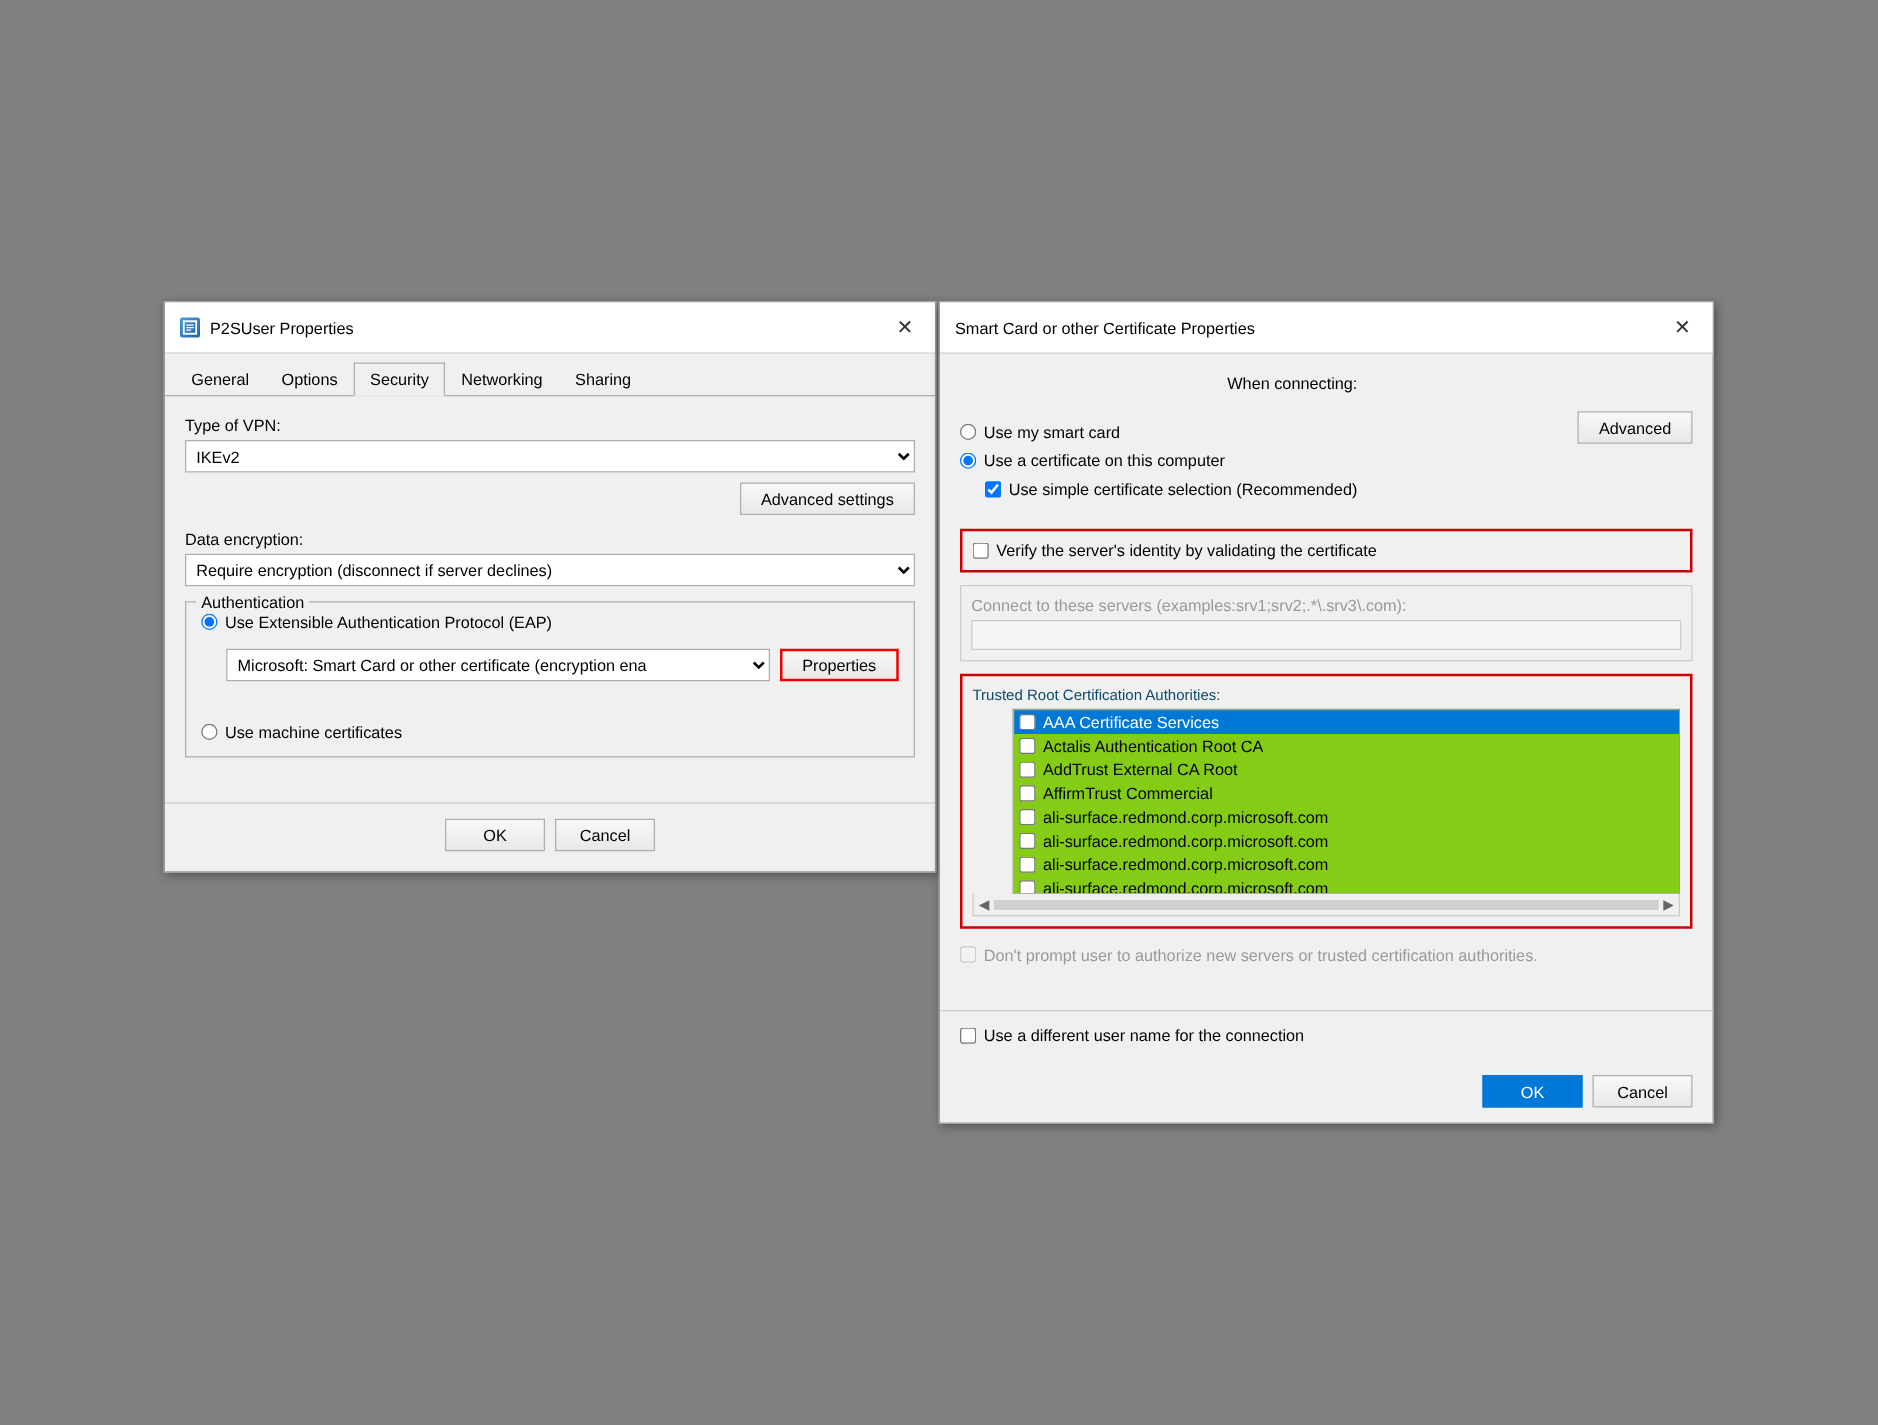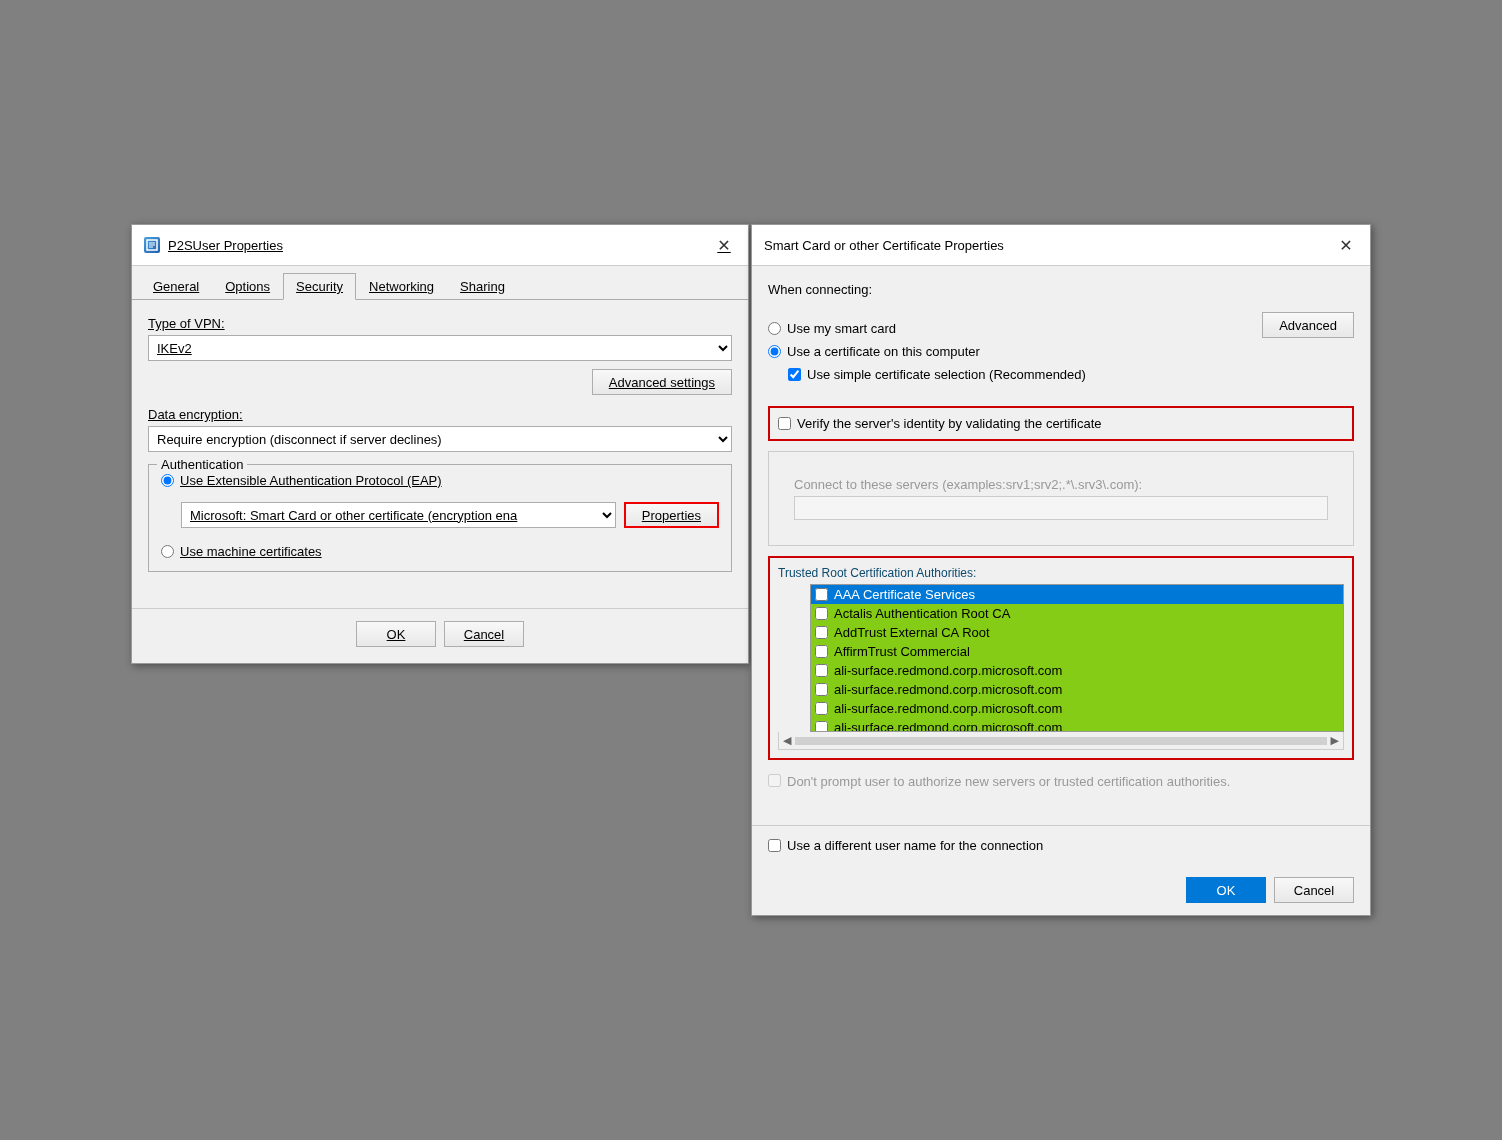--- a/index.html
+++ b/index.html
@@ -19,21 +19,20 @@
       gap: 0;
       align-items: flex-start;
       position: relative;
     }
     
     .dialog-left {
       width: 618px;
       background: #f0f0f0;
       border: 1px solid #999;
       box-shadow: 2px 2px 8px rgba(0,0,0,0.4);
-      text-decoration: underline;
     }
     .dialog-right {
       width: 620px;
       background: #f0f0f0;
       border: 1px solid #999;
       box-shadow: 2px 2px 8px rgba(0,0,0,0.4);
       margin-left: 2px;
     }
     .title-bar {
       background: #fff;
@@ -173,20 +172,21 @@
       border-top: 1px solid #ccc;
       margin-top: 8px;
     }
     
     .right-section {
       padding: 16px;
     }
     .section-title {
       font-size: 13px;
       margin-bottom: 24px;
+      text-align: right;
     }
     .radio-group-right {
       display: flex;
       flex-direction: column;
       gap: 8px;
       margin-bottom: 10px;
     }
     .advanced-row {
       display: flex;
       justify-content: space-between;
@@ -195,21 +195,21 @@
     }
     .red-border {
       border: 2px solid #cc0000;
     }
     .verify-row {
       padding: 8px;
       margin-bottom: 10px;
     }
     .server-box {
       border: 1px solid #ccc;
-      padding: 25px;
+      padding: 8px;
       margin-bottom: 10px;
     }
     .server-input {
       width: 100%;
       height: 24px;
       border: 1px solid #ccc;
       margin-top: 4px;
       padding: 2px 4px;
       font-size: 13px;
       background: #f5f5f5;
@@ -359,21 +359,21 @@
           <div class="radio-item">
             <input type="radio" name="auth" id="eap" checked="" style="">
             <label for="eap">Use Extensible Authentication Protocol (EAP)</label>
           </div>
           <div class="radio-sub">
             <select class="encryption-select" style="flex:1;">
               <option>Microsoft: Smart Card or other certificate (encryption ena</option>
             </select>
             <button class="btn btn-highlight">Properties</button>
           </div>
-          <div class="radio-item" style="margin-top:8px;">
+          <div class="radio-item" style="margin-top:25px;">
             <input type="radio" name="auth" id="machine" style="">
             <label for="machine">Use machine certificates</label>
           </div>
         </div>
       </div>
     </div>
 
     <div class="dialog-footer">
       <button class="btn" style="min-width:80px;">OK</button>
       <button class="btn" style="min-width:80px;">Cancel</button>

